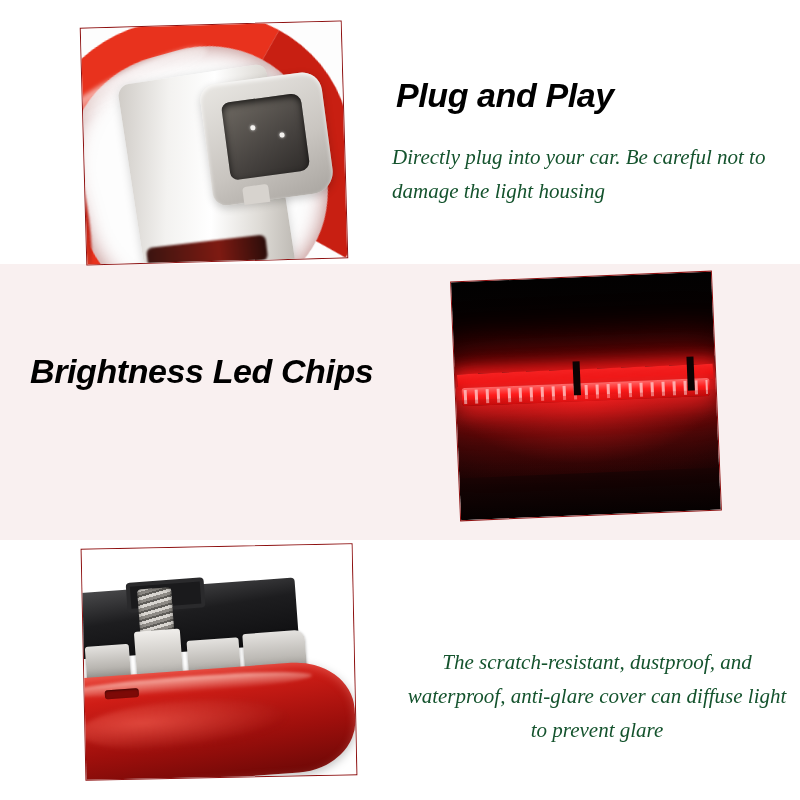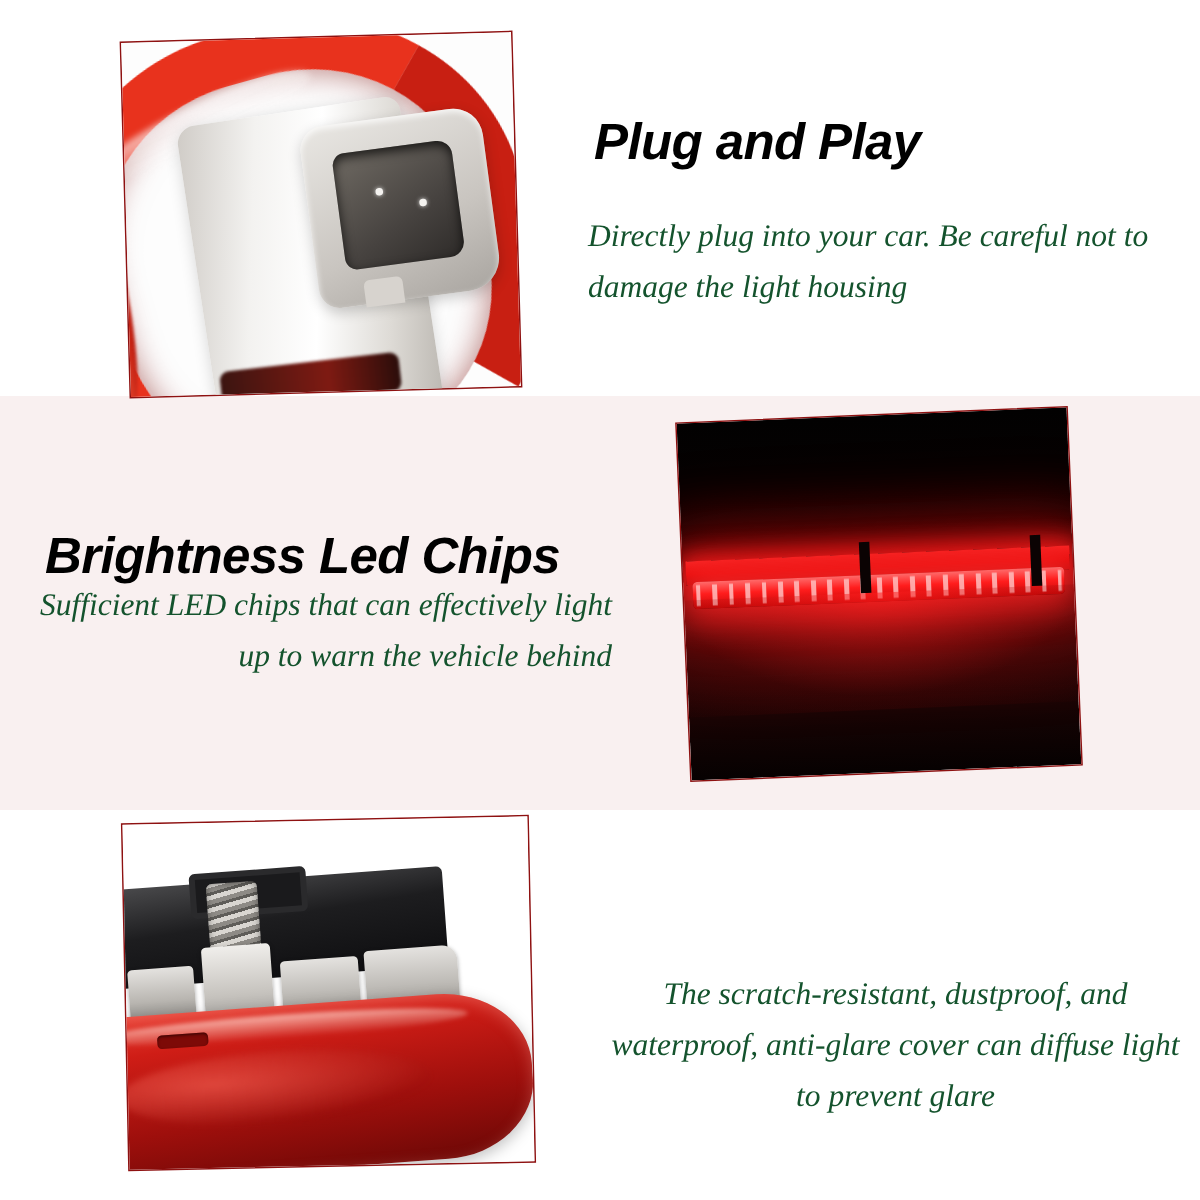--- a/index.html
+++ b/index.html
@@ -338,21 +338,20 @@
       <div class="led-strip"></div>
       <div class="led-strip-bright"></div>
       <div class="led-dots"></div>
       <div class="led-divider d1"></div>
       <div class="led-divider d2"></div>
       <div class="led-glow-lower"></div>
     </div>
   </div>
 
   <div class="feature-heading" id="heading-led">Brightness Led Chips</div>
-  <div class="feature-body" id="body-led">Sufficient LED chips that can effectively light up to warn the vehicle behind</div>
 
   <div class="photo-frame" id="panel-abs">
     <div class="photo-inner">
       <div class="abs-bg"></div>
       <div class="abs-black-top"></div>
       <div class="abs-clip"></div>
       <div class="abs-spring"></div>
       <div class="abs-grey-block g1"></div>
       <div class="abs-grey-block g2"></div>
       <div class="abs-grey-block g3"></div>

